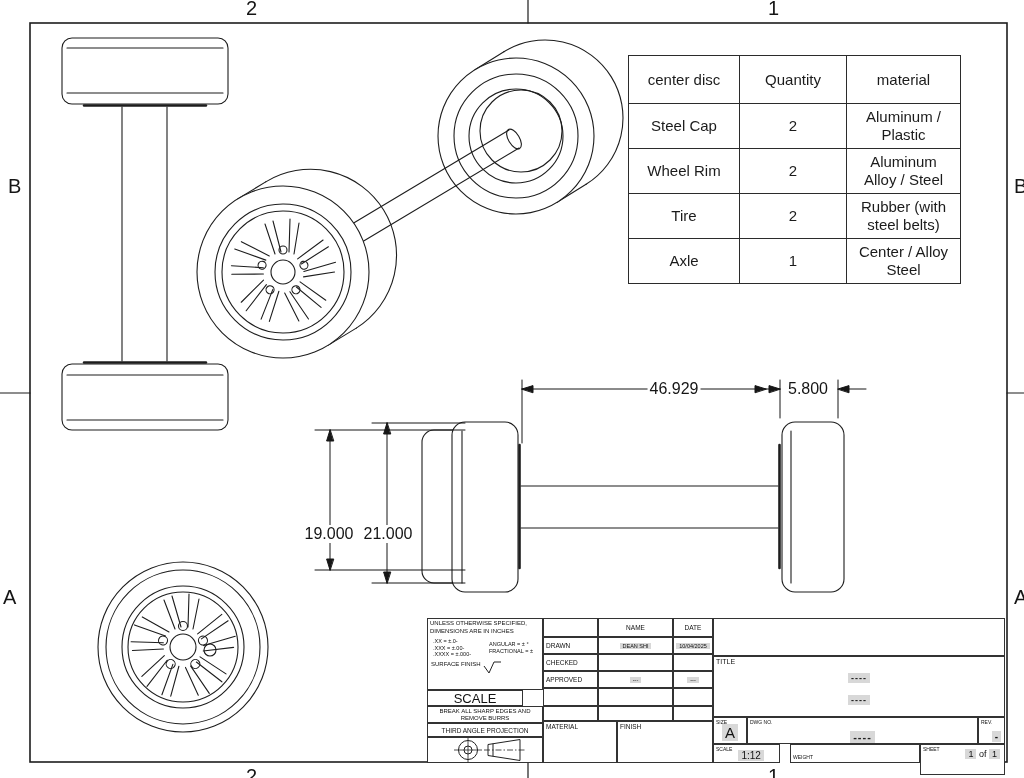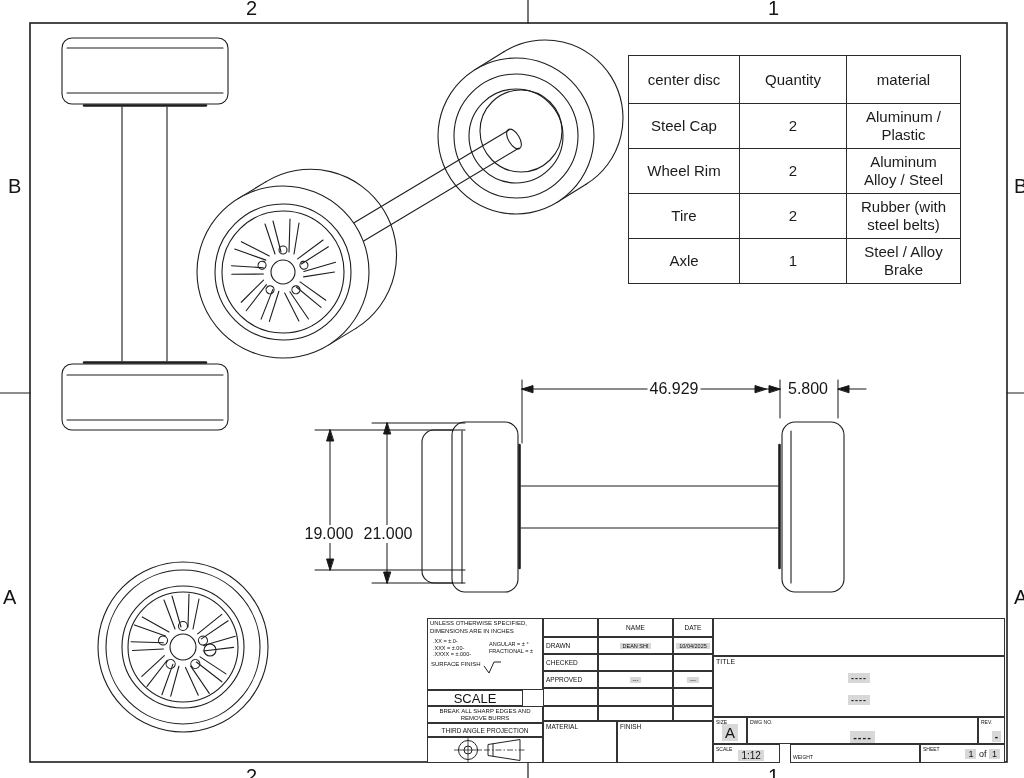--- a/index.html
+++ b/index.html
@@ -189,21 +189,21 @@
       <td>Aluminum Alloy / Steel</td>
     </tr>
     <tr>
       <td>Tire</td>
       <td>2</td>
       <td>Rubber (with steel belts)</td>
     </tr>
     <tr>
       <td>Axle</td>
       <td>1</td>
-      <td>Steel / Alloy Brake</td>
+      <td>Center / Alloy Steel</td>
     </tr>
   </tbody>
     </table>
 
   <div id="tblock">
 
     <div class="tc" style="left:0;top:0;width:116px;height:72px">
       <div class="lab" style="font-size:6px">UNLESS OTHERWISE SPECIFIED,</div>
       <div class="lab">DIMENSIONS ARE IN INCHES</div>
       <div style="display:flex;margin-top:3px">
@@ -323,21 +323,21 @@
     </div>
 
     <div class="tc" style="left:286px;top:126px;width:67px;height:19px">
       <span class="lab" style="font-size:5px;float:left">SCALE</span>
       <span class="hl" style="font-size:10px;margin-left:6px;margin-top:4px">1:12</span>
     </div>
     <div class="tc" style="left:363px;top:126px;width:130px;height:19px">
       <span class="lab" style="font-size:5px">WEIGHT</span>
       <span></span>
     </div>
-    <div class="tc" style="left:493px;top:126px;width:85px;height:19px">
+    <div class="tc" style="left:493px;top:126px;width:85px;height:31px">
       <span class="lab" style="font-size:5px;float:left">SHEET</span>
       <span style="float:right;font-size:9px;margin:4px 4px 0 0">
         <span class="hl">1</span>
         <span>of</span>
         <span class="hl">1</span>
       </span>
     </div>
   </div>
 
 </div>

